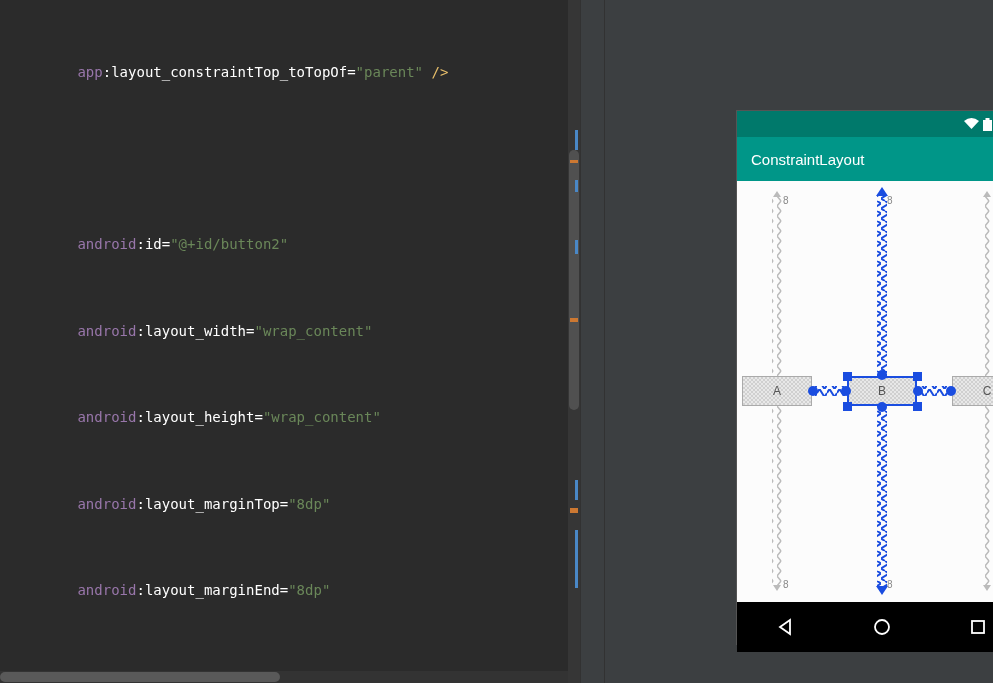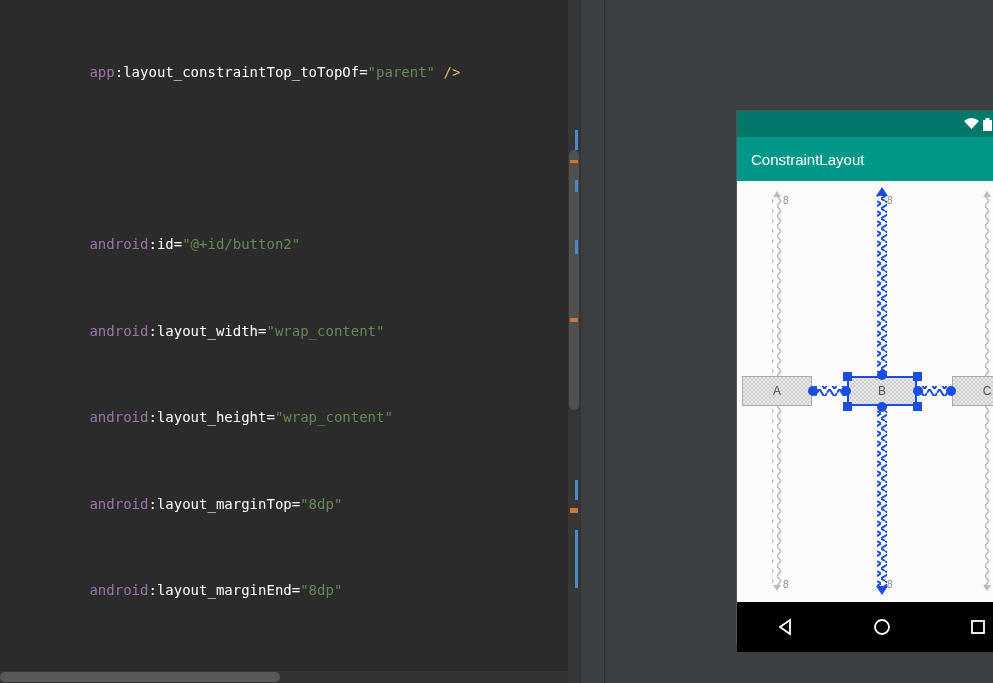--- a/index.html
+++ b/index.html
@@ -21,21 +21,21 @@
   padding-top: 0;
   overflow: hidden;
 }
 .code {
   line-height: 28.8px;
   white-space: pre;
   color: #a9b7c6;
 }
 .code .line { height: 28.8px; }
 .tag { color: #e8bf6a; }
-.ns { color: #9876aa; margin-left: 12px; }
+.ns { color: #9876aa; }
 .attr { color: #ffffff; }
 .val { color: #6a8759; }
 .gutter-mark {
   position: absolute;
   right: 2px;
   width: 8px;
   height: 4px;
 }
 .gutter-mark.orange { background: #cc7832; }
 .gutter-mark.blue { border-right: 3px solid #4a88c7; height: 20px; width: 0; }

